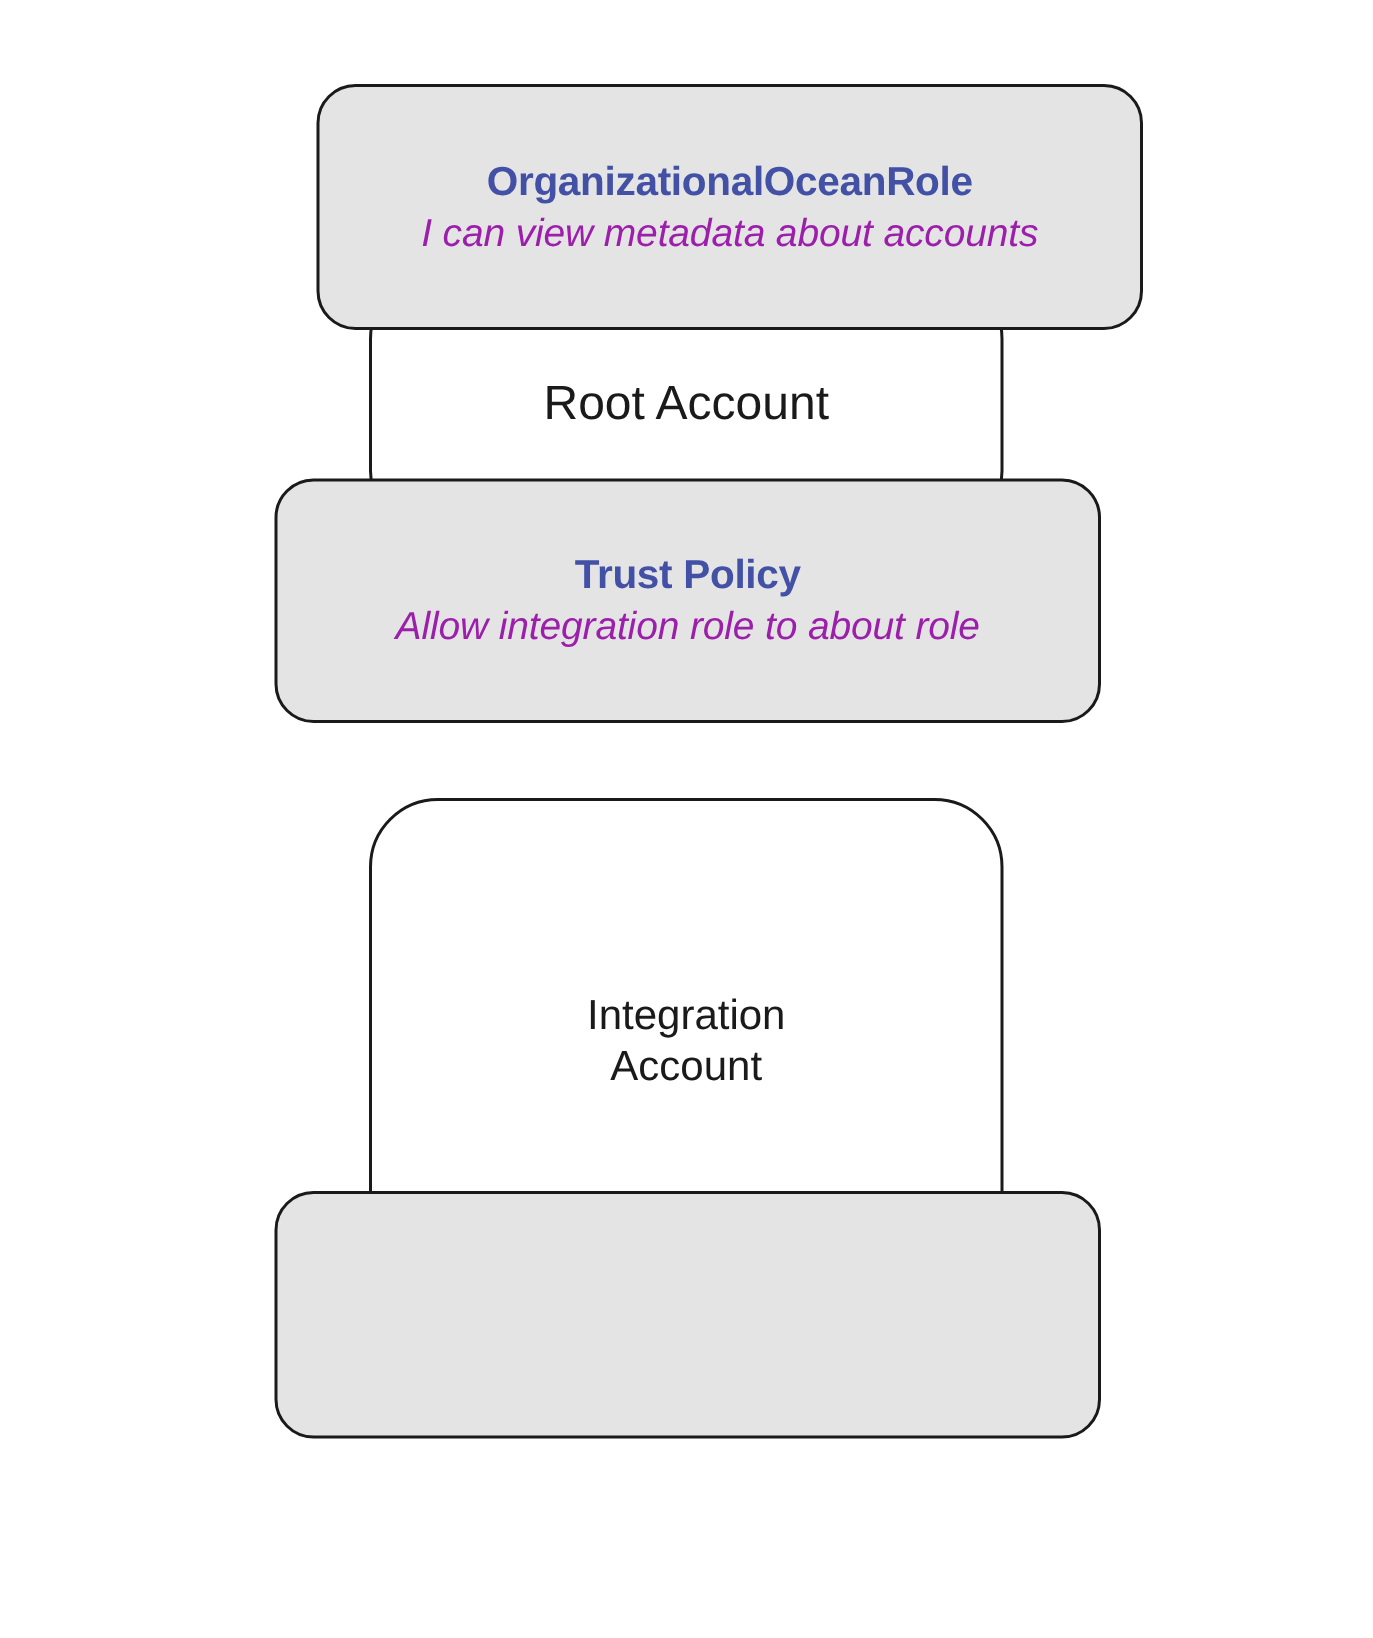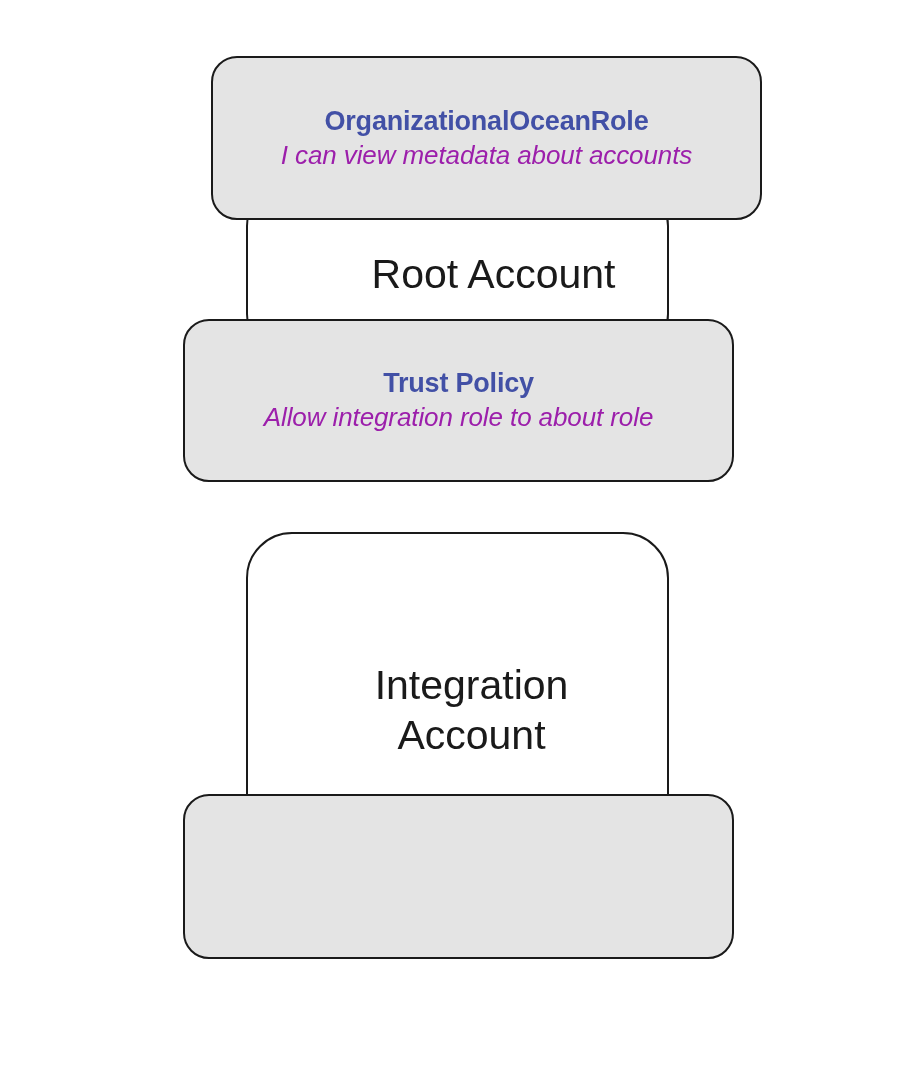--- a/index.html
+++ b/index.html
@@ -50,29 +50,27 @@
     text-align: center;
     color: #1a1a1a;
     font-weight: 400;
     line-height: 1.22;
     white-space: pre-line;
   }
 
   .account-label.root {
     left: 246px;
     top: 249px;
-    font-size: 41px;
-    margin-left: 36px;
+    font-size: 32px;
   }
 
   .account-label.integration {
     left: 246px;
     top: 660px;
-    font-size: 41px;
-    padding-left: 14px;
+    font-size: 28px;
   }
 
   
   .role-box {
     position: absolute;
     box-sizing: border-box;
     left: 183px;
     width: 551px;
     background: #e4e4e4;
     border: 2.5px solid #1a1a1a;

